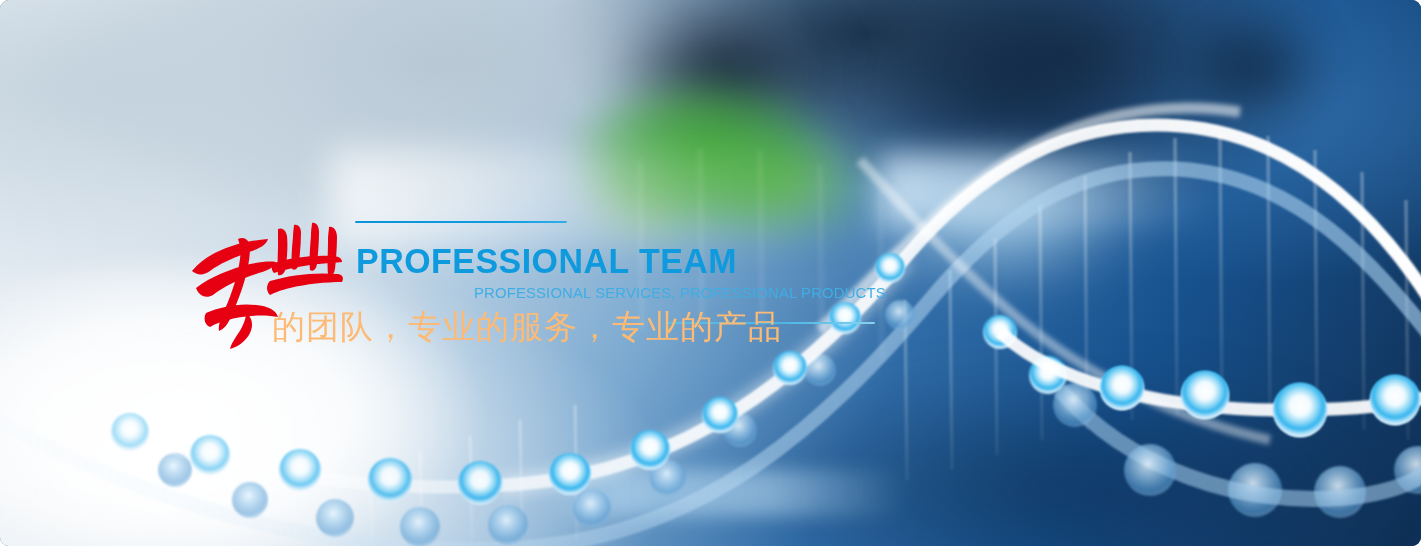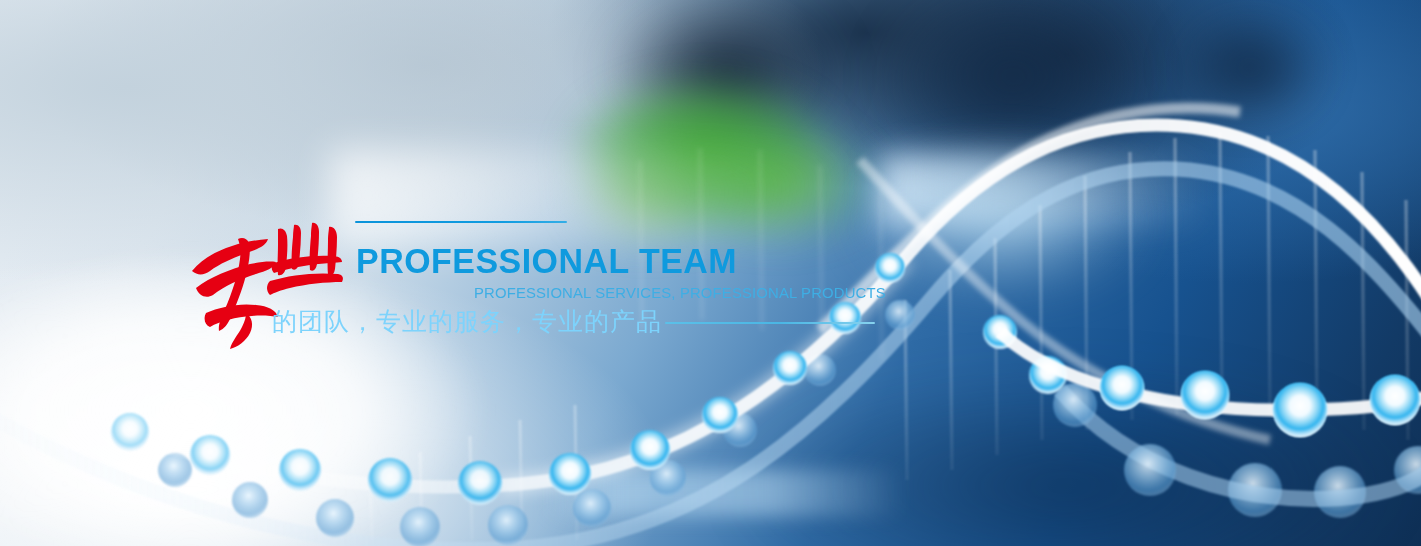--- a/index.html
+++ b/index.html
@@ -5,20 +5,21 @@
 <style>
   html,body{margin:0;padding:0;background:#fff;}
   body{font-family:"Liberation Sans",sans-serif;}
 
   #banner{
     position:relative;
     width:1421px;
     height:546px;
     overflow:hidden;
     background:#0d3a66;
+    border-radius:9px;
   }
 
   
   .bg-layer{position:absolute;inset:0;}
 
   .bg-base{
     background:
       radial-gradient(ellipse 58% 50% at 9% 16%,  #c3d2dd 0%,  rgba(195,210,221,0) 72%),
       radial-gradient(ellipse 40% 44% at 30% 12%, #aebfcd 0%,  rgba(174,191,205,0) 70%),
       radial-gradient(ellipse 30% 38% at 61% 6%,  #1d3550 0%,  rgba(29,53,80,0) 75%),
@@ -133,23 +134,23 @@
     color:#3eaee4;
     line-height:1;
     white-space:nowrap;
     transform:scaleX(.96);
     transform-origin:left center;
   }
   .tagline{
     position:absolute;left:272px;top:306px;
     font-family:"DejaVu Sans",sans-serif;
     font-weight:normal;
-    font-size:25px;
+    font-size:33px;
     letter-spacing:1px;
-    color:#7dd3fc;
+    color:#fdba74;
     line-height:1.3;
     white-space:nowrap;
   }
 </style>
 </head>
 <body>
 
 <div id="banner">
 
   <div class="bg-layer bg-base"></div>

